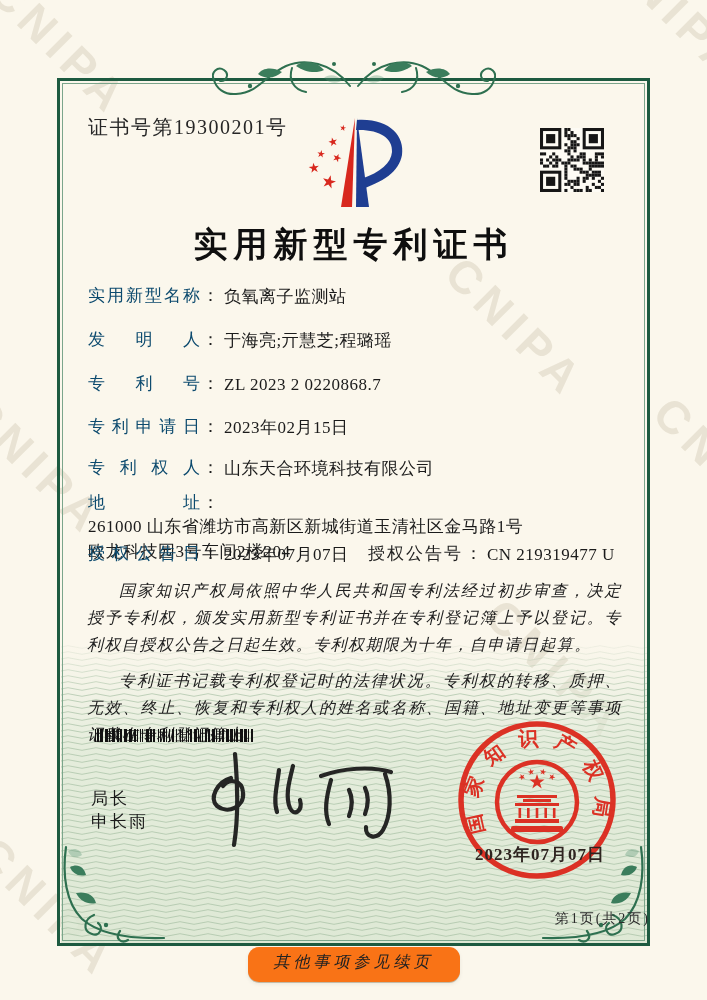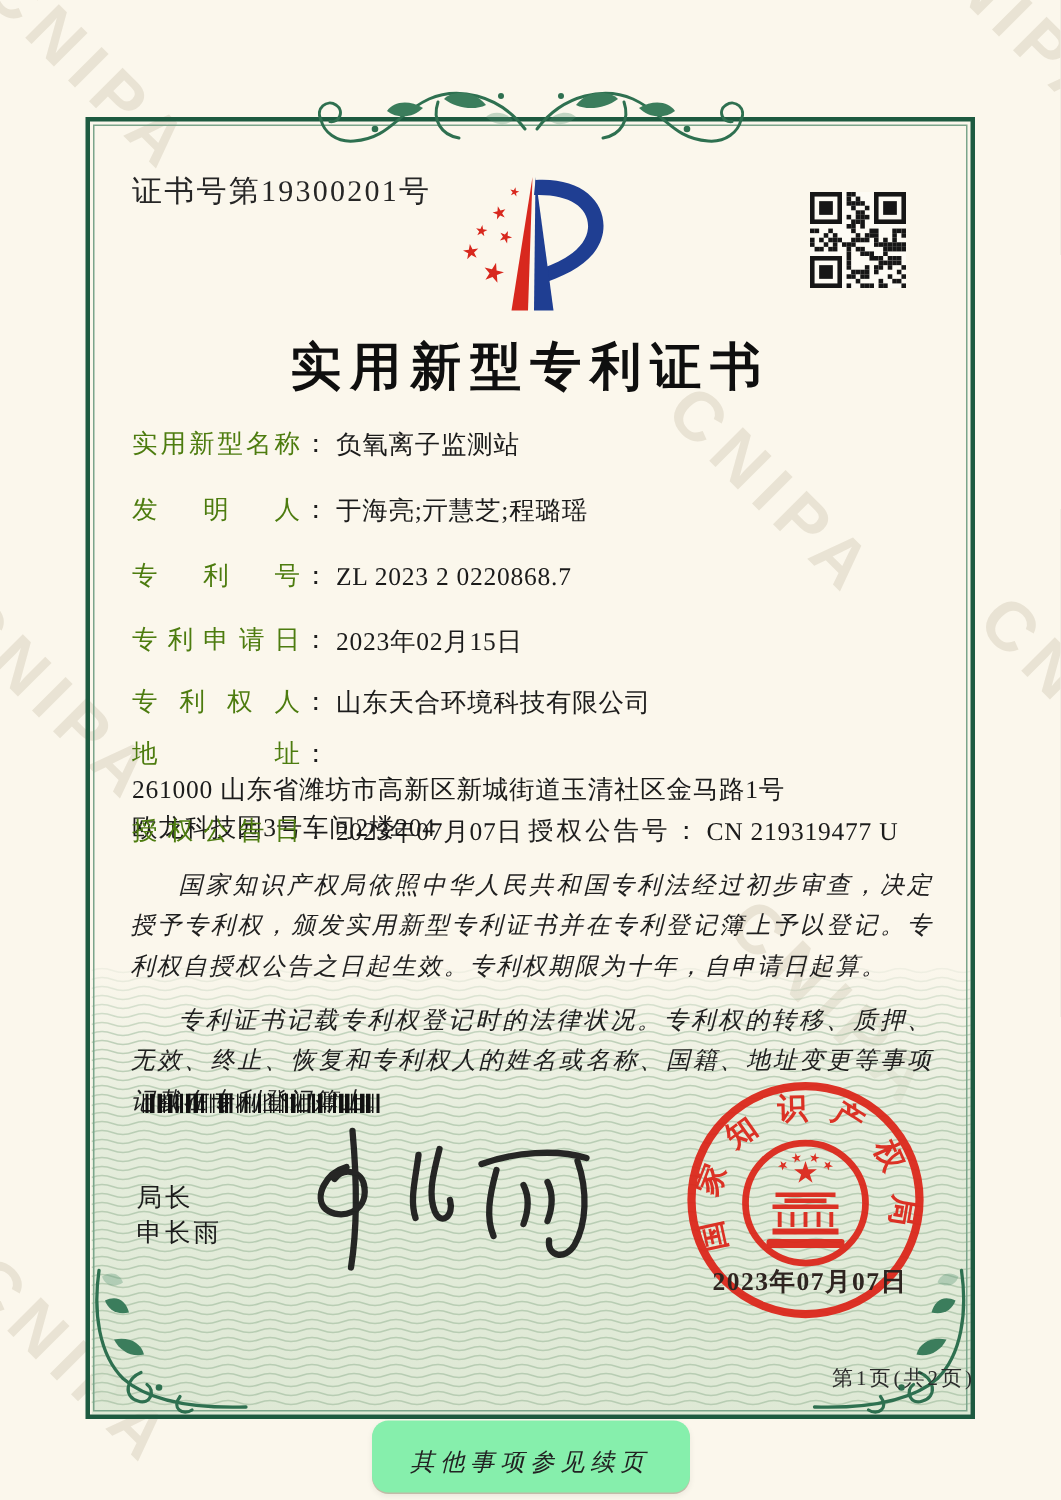--- a/index.html
+++ b/index.html
@@ -18,44 +18,44 @@
   .guilloche{position:absolute;left:61px;top:645px;}
   .cert-no{position:absolute;left:88px;top:114px;font-size:20px;letter-spacing:1.5px;color:#262626;}
   .logo{position:absolute;left:299px;top:110px;}
   .qr{position:absolute;left:540px;top:128px;}
   .title{
     position:absolute;left:57px;top:222px;width:593px;text-align:center;
     font-size:34px;font-weight:bold;letter-spacing:6px;color:#0f0f0f;
   }
   .fields{position:absolute;left:88px;top:284px;width:560px;font-size:17px;}
   .frow{position:absolute;left:0;}
-  .flabel{display:inline-block;width:112px;text-align:justify;text-align-last:justify;vertical-align:top;color:#4d7c0f;}
+  .flabel{display:inline-block;width:112px;text-align:justify;text-align-last:justify;vertical-align:top;color:#0c4a6e;}
   .fcolon{display:inline-block;margin:0 5px 0 2px;vertical-align:top;}
   .fvalue{display:inline-block;max-width:436px;vertical-align:top;letter-spacing:.5px;line-height:25px;color:#1b1b1b;}
   .pair2{position:absolute;left:264px;top:0;white-space:nowrap;}
-  .pair2 .flabel2{letter-spacing:2px;}
+  .pair2 .flabel2{letter-spacing:2px;margin-left:16px;}
   .body-text{
     position:absolute;left:87px;top:577px;width:535px;
     font-size:16px;font-style:italic;line-height:27px;letter-spacing:1.4px;
     text-align:justify;color:#202020;
   }
   .body-text p{margin:0 0 9px;text-indent:2em;}
   .barcode{position:absolute;left:95px;top:729px;}
   .signer{position:absolute;left:91px;top:787px;font-family:"Liberation Sans",sans-serif;font-size:17px;color:#1b1b1b;letter-spacing:2px;}
   .signer .name{margin-top:0;}
   .signature{position:absolute;left:193px;top:748px;}
   .seal{position:absolute;left:452px;top:710px;}
   .seal-date{
     position:absolute;left:475px;top:843px;z-index:6;
     font-size:17px;font-weight:bold;letter-spacing:1px;color:#2e2420;
   }
   .page-num{position:absolute;left:57px;top:910px;width:593px;text-align:right;font-size:14px;letter-spacing:2px;color:#2c2c2c;}
   .note-box{
     position:absolute;left:50%;top:947px;transform:translateX(-50%);
-    background:#86efac;padding:18px 26px 9px;
+    background:#f97316;padding:5px 26px 9px;
     box-shadow:0 1px 0 rgba(140,130,100,.45),0 2px 4px rgba(0,0,0,.07);
     font-size:16px;font-style:italic;letter-spacing:4px;color:#222;white-space:nowrap;border-radius:11px;
   }
   svg{display:block;}
 </style>
 </head>
 <body>
 
 <div class="page">
 

